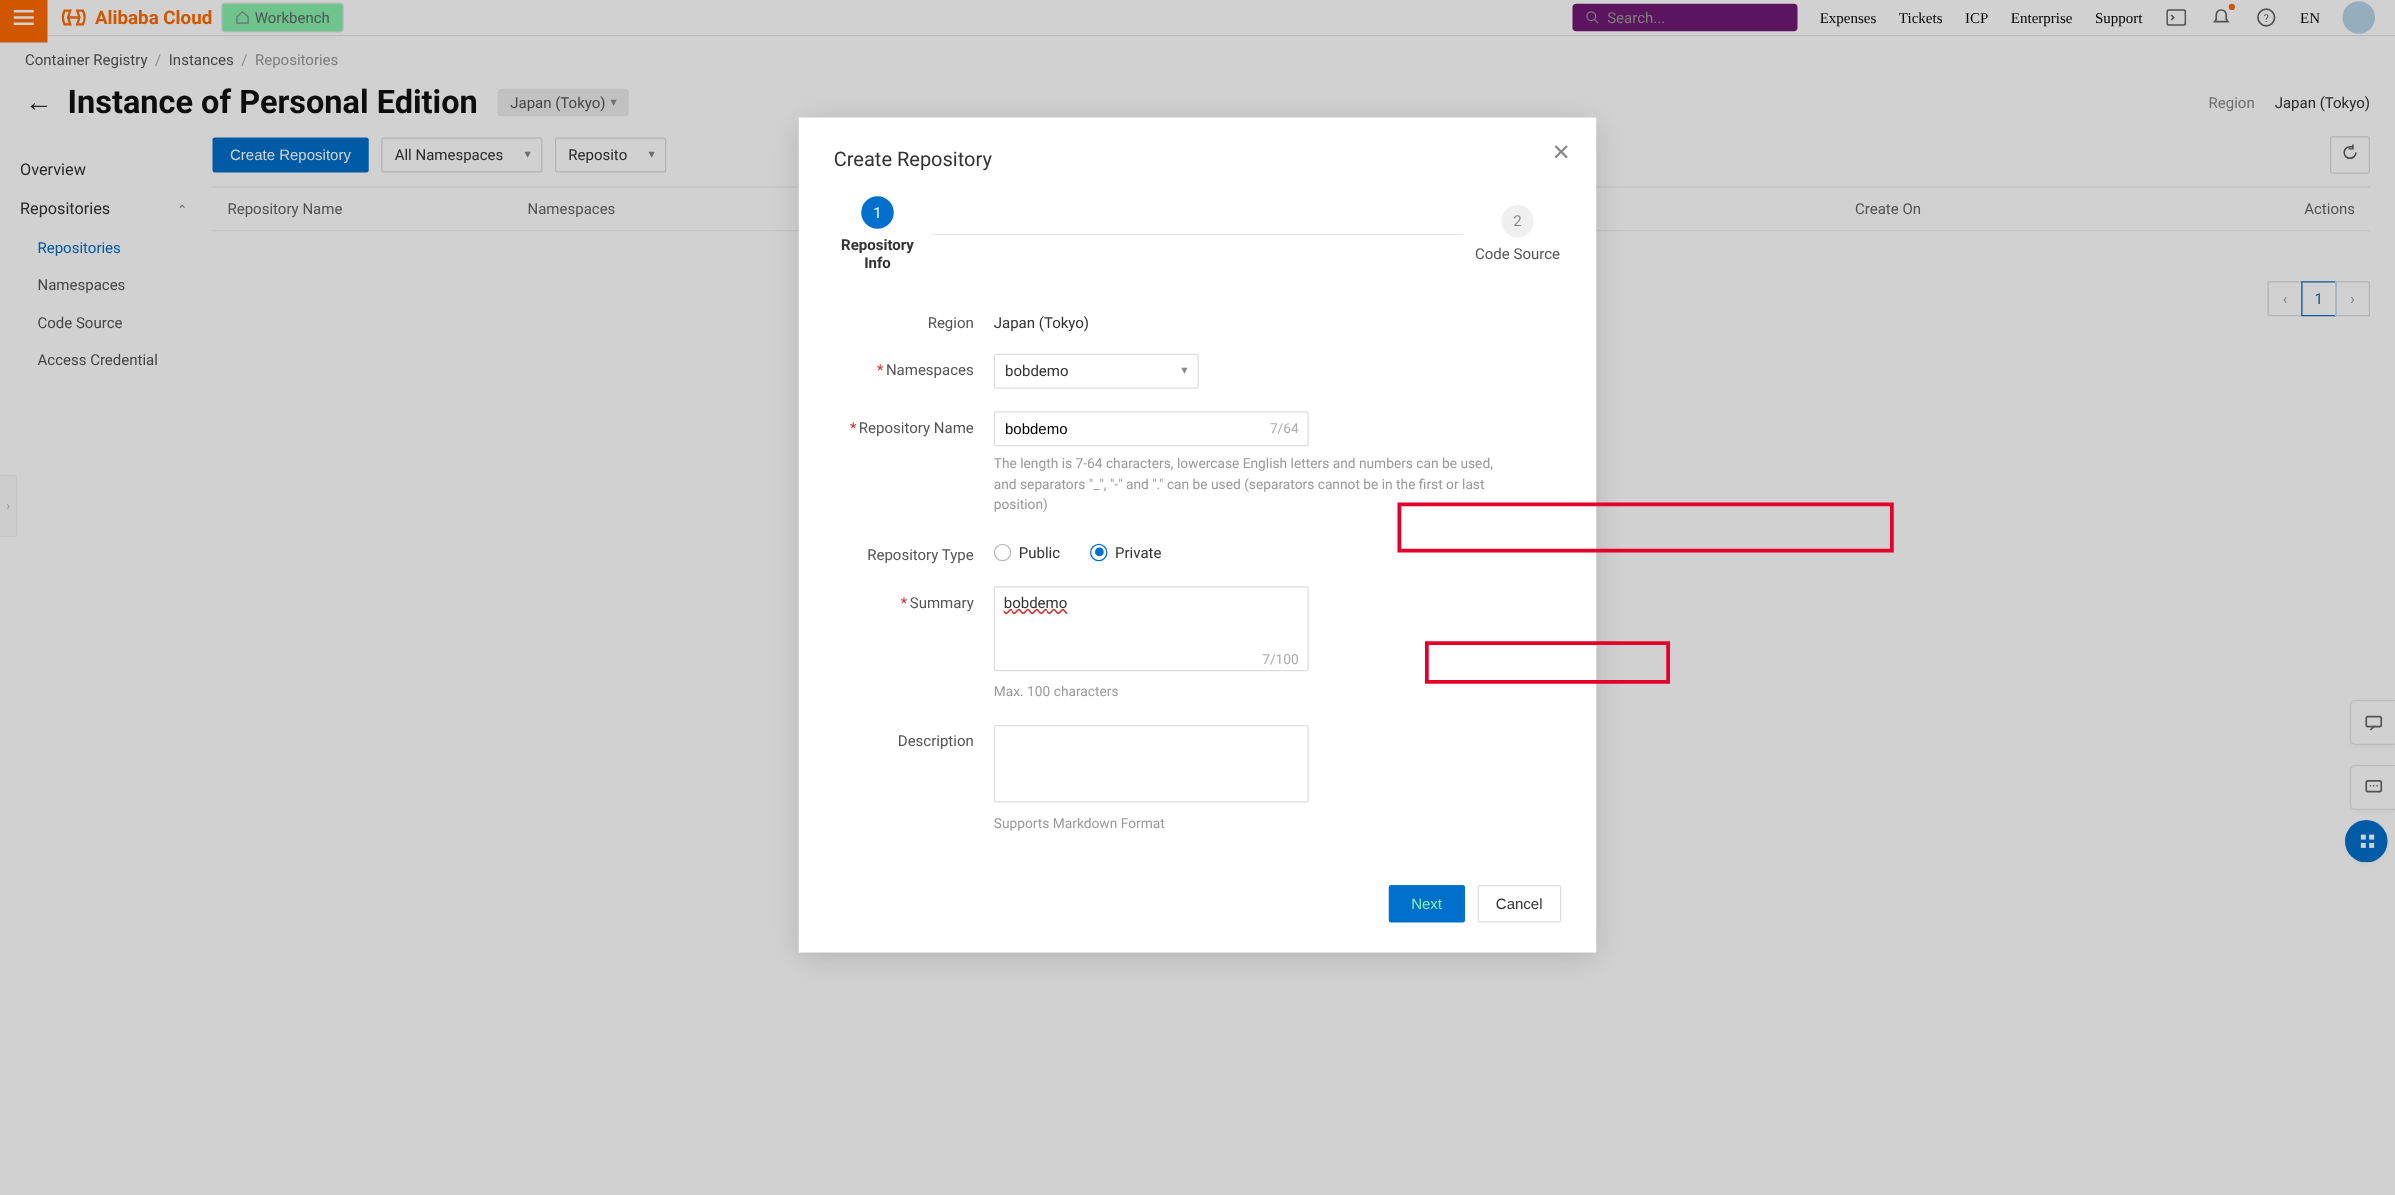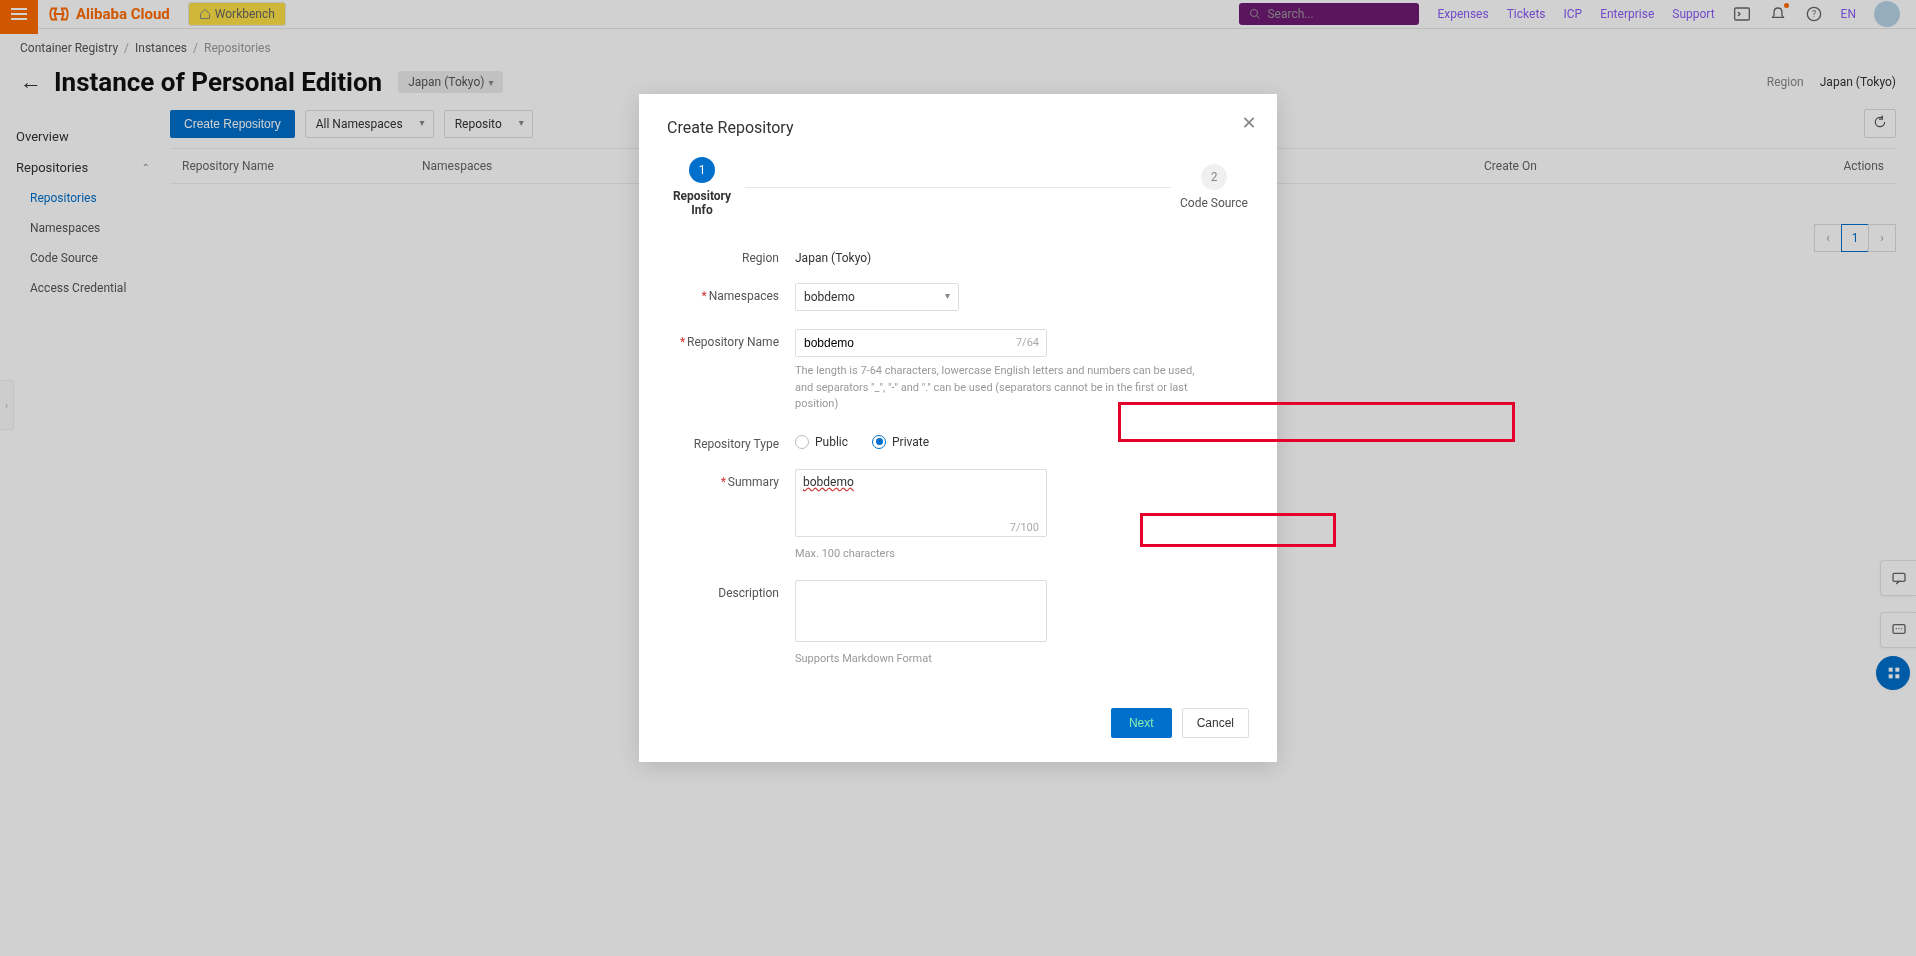--- a/index.html
+++ b/index.html
@@ -7,26 +7,26 @@
 
     
     .top-header { height: 29px; background: #fff; border-bottom: 1px solid #e6e6e6; display: flex; align-items: center; position: relative; }
     .menu-btn { width: 38px; height: 40px; background: #ff6a00; display: flex; align-items: center; justify-content: center; cursor: pointer; }
     .menu-btn span { display: block; width: 16px; height: 2px; background: #fff; position: relative; }
     .menu-btn span::before, .menu-btn span::after { content: ""; position: absolute; width: 16px; height: 2px; background: #fff; left: 0; }
     .menu-btn span::before { top: -5px; }
     .menu-btn span::after { top: 5px; }
     .logo { display: flex; align-items: center; margin-left: 10px; color: #ff6a00; font-weight: 700; font-size: 15px; }
     .logo-icon { width: 22px; height: 22px; margin-right: 6px; }
-    .workbench-btn { margin-left: 18px; background: #fde047; border: 1px solid #e4e4e4; border-radius: 3px; padding: 4px 10px; display: flex; align-items: center; font-size: 12px; color: #666; cursor: pointer; }
+    .workbench-btn { margin-left: 7px; background: #86efac; border: 1px solid #e4e4e4; border-radius: 3px; padding: 4px 10px; display: flex; align-items: center; font-size: 12px; color: #666; cursor: pointer; }
     .workbench-btn svg { margin-right: 4px; }
     .top-right { margin-left: auto; display: flex; align-items: center; gap: 18px; padding-right: 16px; }
     .search-box { background: #701a75; border-radius: 3px; padding: 4px 10px; display: flex; align-items: center; width: 180px; color: #999; font-size: 12px; cursor: text; }
     .search-box svg { margin-right: 6px; }
-    .top-link { color: #8b5cf6; font-size: 12px; cursor: pointer; }
+    .top-link { color: #000000; font-size: 12px; cursor: pointer; font-family: Liberation Serif, serif; }
     .top-icon { width: 18px; height: 18px; color: #666; cursor: pointer; display:flex; align-items:center; justify-content:center; }
     .avatar { width: 26px; height: 26px; border-radius: 50%; background: #b8d4e8; cursor: pointer; }
     .notif-dot { position: relative; }
     .notif-dot::after { content:""; position:absolute; top:-2px; right:-2px; width:5px; height:5px; background:#ff6a00; border-radius:50%; }
 
     
     .overlay { position: fixed; inset: 0; background: rgba(0,0,0,0.18); z-index: 50; }
 
     
     .breadcrumb-row { height: 38px; display: flex; align-items: center; padding: 0 20px; font-size: 12px; color: #666; }

